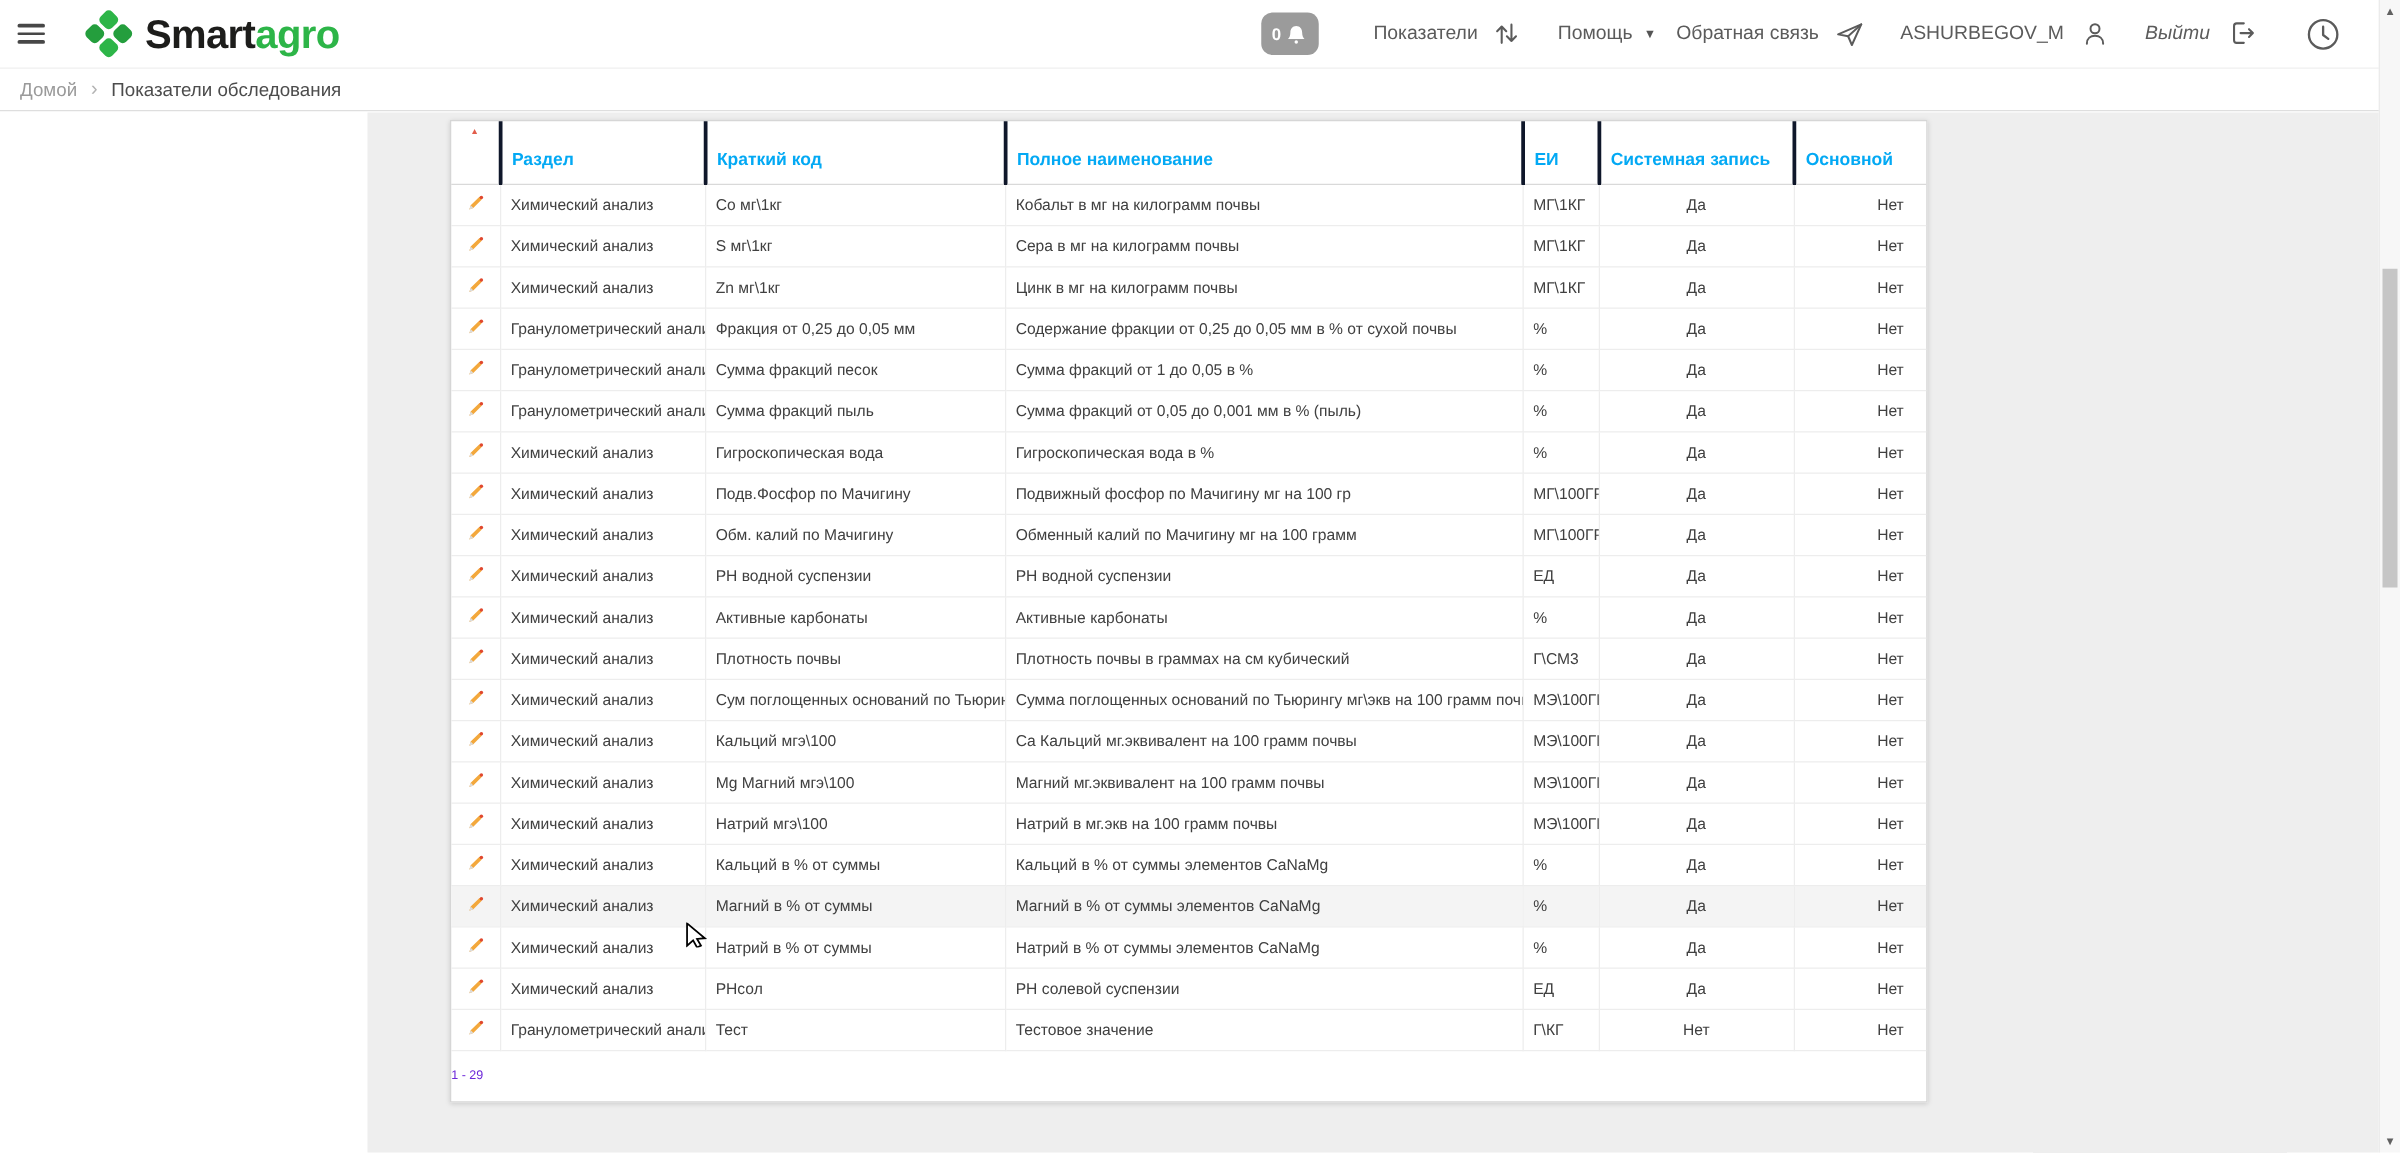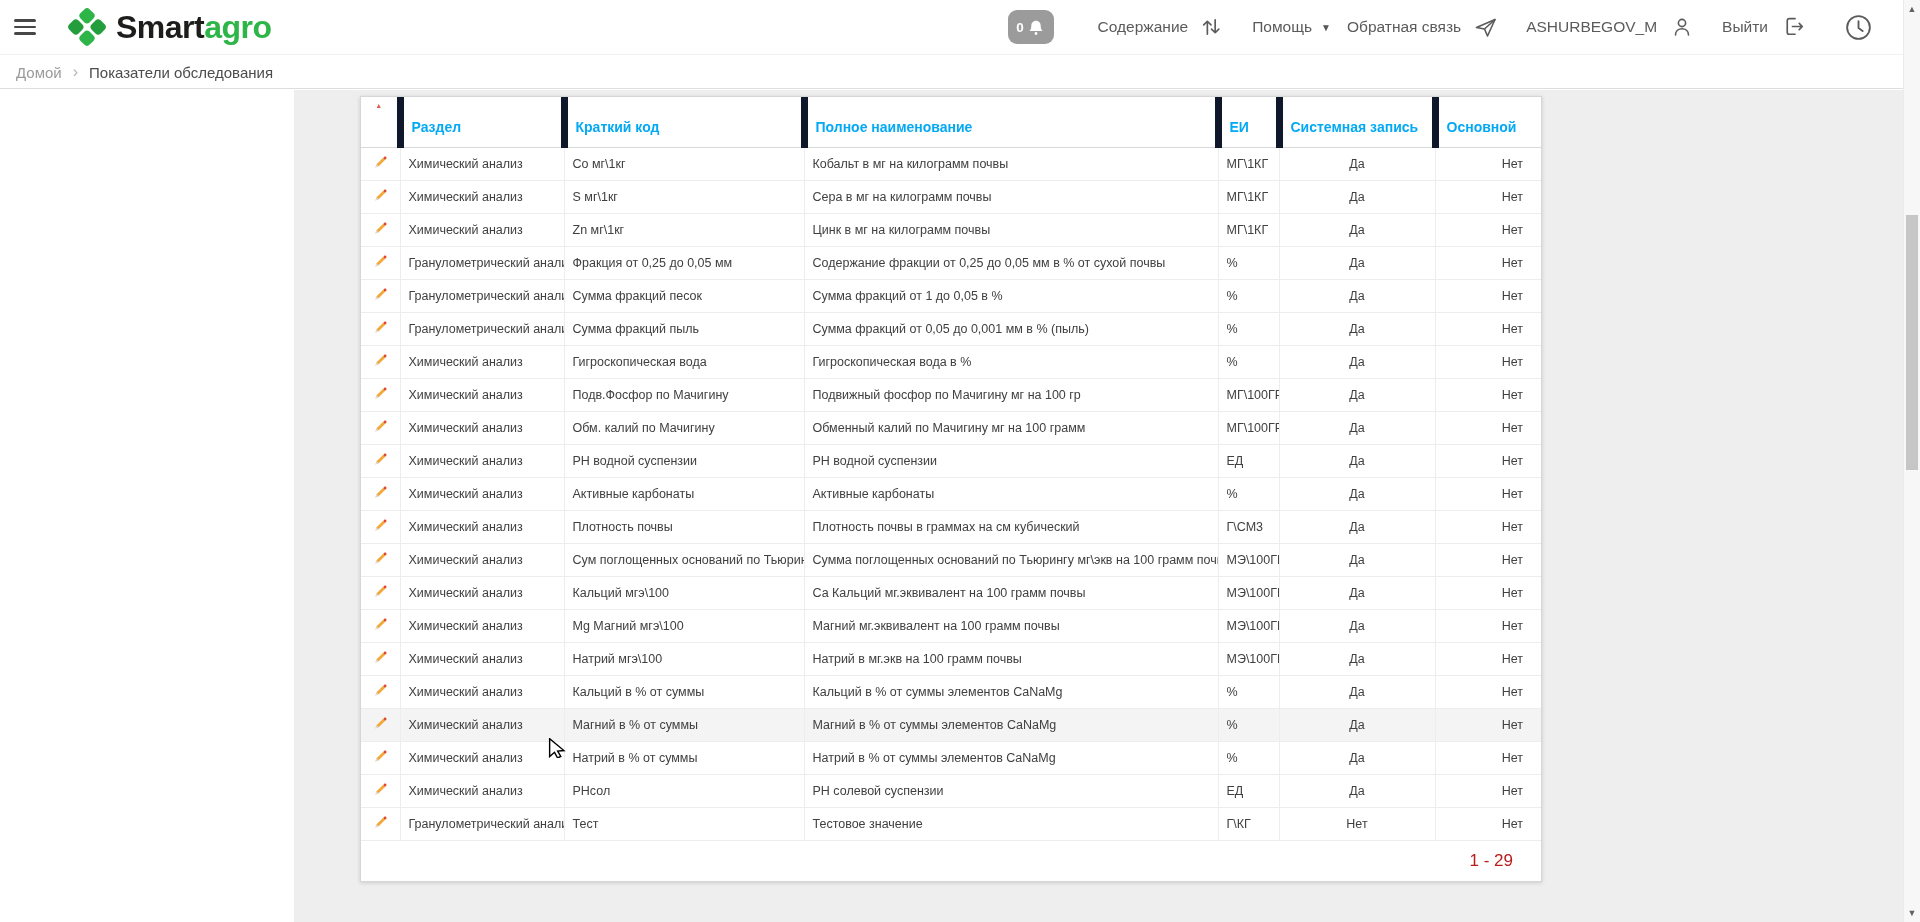--- a/index.html
+++ b/index.html
@@ -35,35 +35,35 @@
 
   
   .content { position:absolute; top:90px; left:0; width:1920px; height:832px; background:#fff; }
   .gray-panel { position:absolute; left:294px; top:0; width:1609px; height:832px; background:#eeeeee; }
   .card { position:absolute; left:66px; top:6px; width:1182px; background:#fff;
           border:1px solid #d6d6d6; box-shadow:0 1px 4px rgba(0,0,0,.15); }
 
   table.grid { border-collapse:collapse; table-layout:fixed; width:1180px; }
   .grid th { position:relative; height:50px; vertical-align:bottom; text-align:left;
              padding:0 8px 12px 8px; color:#03a9f4; font-size:14px; font-weight:bold;
-             border-bottom:1px solid #d9d9d9; border-right:7px solid #0f172a; cursor:pointer;
+             border-bottom:1px solid #d9d9d9; border-right:3px solid #0f172a; cursor:pointer;
              white-space:nowrap; overflow:hidden; }
   .grid th:last-child { border-right:none; }
   .grid td { height:33px; padding:0 8px; font-size:12.5px; color:#404040;
              border-bottom:1px solid #ededed; border-right:1px solid #ededed;
              white-space:nowrap; overflow:hidden; }
   .grid td:last-child { border-right:none; }
   .grid tr.hover td { background:#f4f4f4; }
   .col-edit-td { text-align:center; cursor:pointer; }
   .c-center { text-align:center; }
   .c-right { text-align:right; padding-right:18px !important; }
   .sort-mark { position:absolute; top:5px; left:50%; transform:translateX(-50%);
                color:#e25d4b; font-size:7px; line-height:7px; }
-  .grid-footer { height:40px; line-height:40px; text-align:right; padding-right:28px;
-                 font-size:17px; color:#b91c1c; }
+  .grid-footer { height:40px; line-height:40px; padding-right:28px;
+                 font-size:10px; color:#6d28d9; }
 
   
   .vscroll { position:absolute; top:0; right:0; width:17px; height:922px; background:#f7f7f7;
              border-left:1px solid #ebebeb; z-index:9; }
   .vs-arrow { position:absolute; left:0; width:16px; height:16px; text-align:center;
               font-size:9px; line-height:16px; color:#616161; cursor:pointer; }
   .vs-up { top:1px; } .vs-down { bottom:1px; }
   .vs-thumb { position:absolute; left:2px; top:215px; width:12px; height:255px; background:#c6c6c6; cursor:pointer; }
 
   
@@ -95,21 +95,21 @@
 
   <div class="notif-badge" style="margin-right:44px;">
     <span class="notif-count">0</span>
     <svg width="18" height="17" viewBox="0 0 18 16">
       <path d="M9 1.2 C6.1 1.2 4.3 3.5 4.3 6.3 c0 3.2-1 4.5-1.9 5.3 h13.2 c-.9-.8-1.9-2.1-1.9-5.3 C13.7 3.5 11.9 1.2 9 1.2 Z" fill="#fff"></path>
       <circle cx="9" cy="14" r="1.4" fill="#fff"></circle>
     </svg>
   </div>
 
   <div class="tb-item" style="margin-right:28px;">
-    <span>Содержание</span>
+    <span>Показатели</span>
     <svg width="26" height="26" viewBox="0 0 25 25" style="margin-left:10px;">
       <path class="icon-stroke" d="M9 19.5 V7 M5.5 10.5 L9 7 l3.5 3.5"></path>
       <path class="icon-stroke" d="M16.5 5.5 V18 M13 14.5 l3.5 3.5 3.5 -3.5"></path>
     </svg>
   </div>
 
   <div class="tb-item" style="margin-right:16px;">
     <span>Помощь</span>
     <span class="caret-down">▼</span>
   </div>
@@ -123,21 +123,21 @@
   </div>
 
   <div class="tb-item" style="margin-right:28px;text-align:center;">
     <span>ASHURBEGOV_M</span>
     <svg width="24" height="24" viewBox="0 0 24 24" style="margin-left:13px;">
       <circle class="icon-stroke" cx="12" cy="8" r="3.6"></circle>
       <path class="icon-stroke" d="M5.5 20 c0-4.2 3-6.3 6.5-6.3 s6.5 2.1 6.5 6.3"></path>
     </svg>
   </div>
 
-  <div class="tb-item" style="margin-right:36px;">
+  <div class="tb-item" style="margin-right:36px;font-style:italic;">
     <span>Выйти</span>
     <svg width="26" height="26" viewBox="0 0 25 25" style="margin-left:13px;">
       <path class="icon-stroke" d="M13.5 4.5 H8 a2 2 0 0 0 -2 2 v11 a2 2 0 0 0 2 2 h5.5"></path>
       <path class="icon-stroke" d="M11 12 h9.5 M17.5 9 l3 3 -3 3"></path>
     </svg>
   </div>
 
   <div class="tb-item" style="margin-right:46px;">
     <svg width="31" height="31" viewBox="0 0 30 30">
       <circle class="icon-stroke" cx="15" cy="15" r="11" style="stroke-width:1.8;"></circle>

